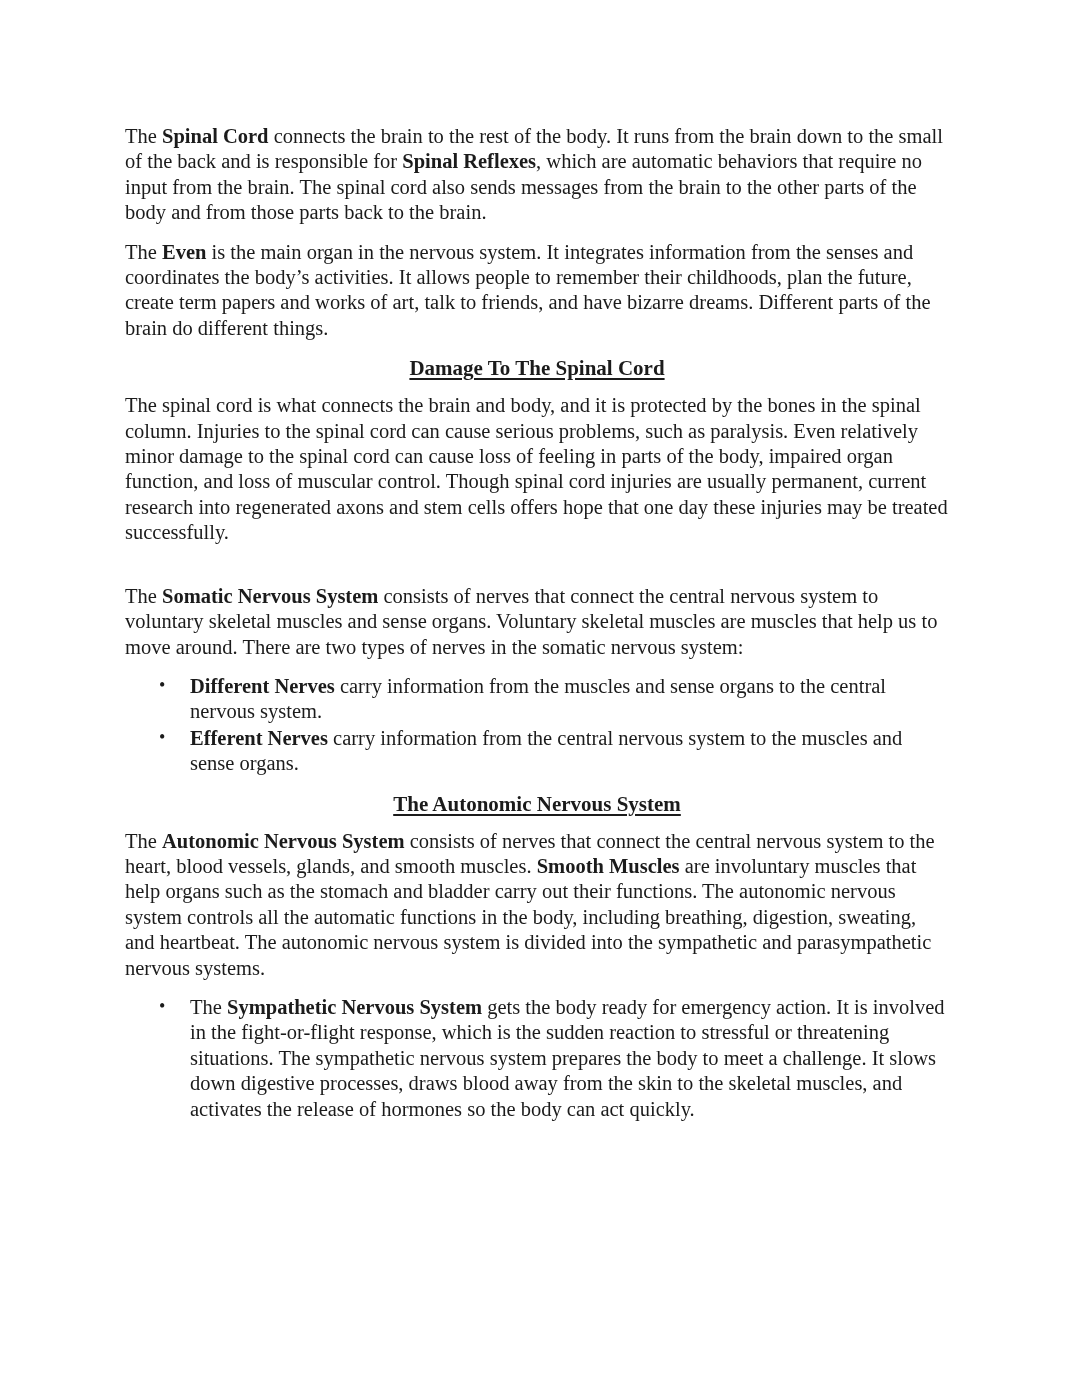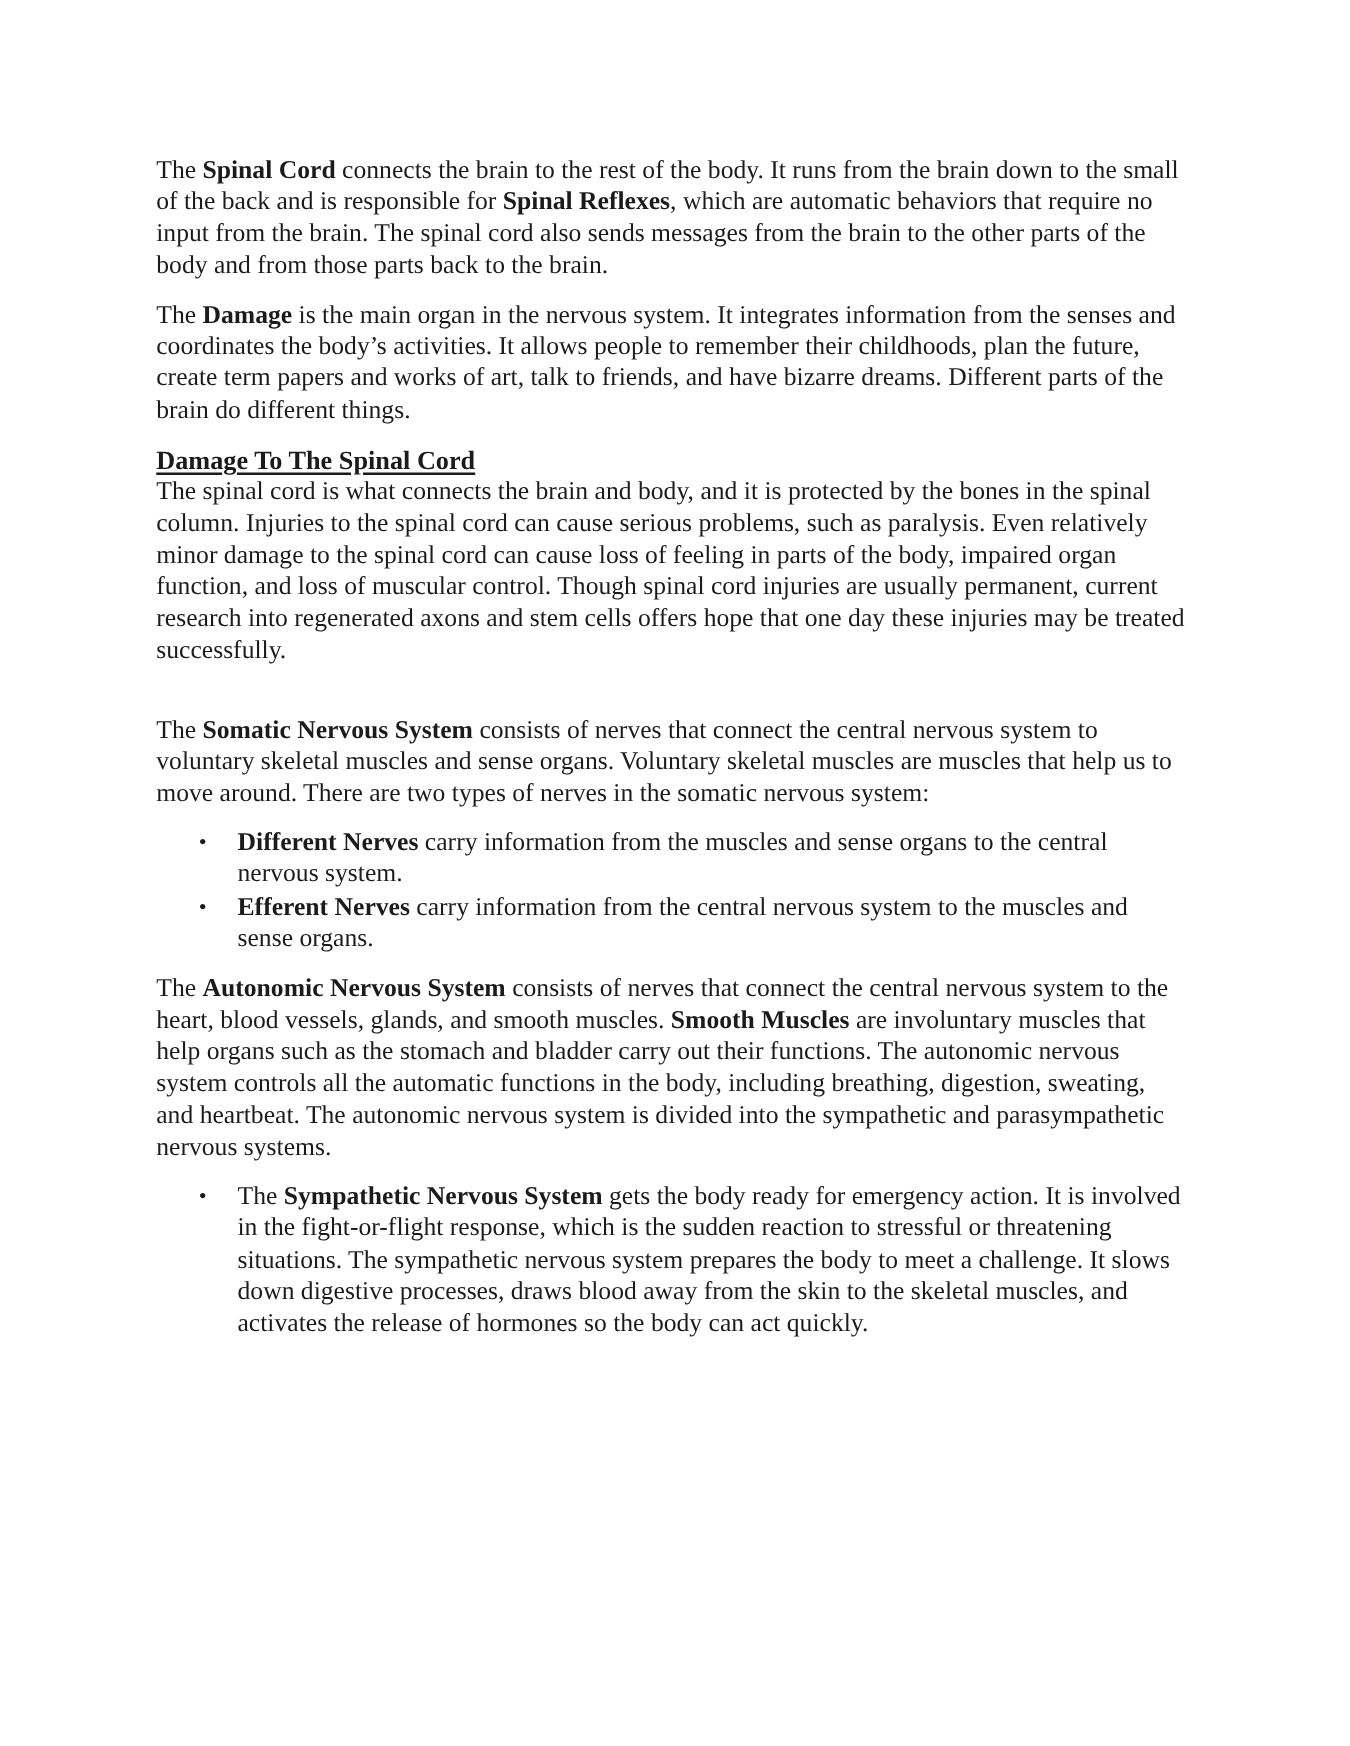--- a/index.html
+++ b/index.html
@@ -27,22 +27,23 @@
   }
   .content p {
     margin: 0 0 14px 0;
   }
   .content h2 {
     font-size: 21px;
     font-weight: bold;
     text-decoration: underline;
     text-decoration-thickness: 2px;
     text-underline-offset: 3px;
-    margin: 0;
+    margin: 12px;
     line-height: 26px;
+    text-align: center;
   }
   .content ul {
     list-style: none;
     margin: 6px 0 14px 0;
     padding: 0 0 0 65px;
   }
   .content li {
     position: relative;
     margin: 0 0 1px 0;
   }
@@ -54,27 +55,28 @@
   }
   .content b { font-weight: bold; }
   .spacer { height: 24px; }
 </style>
 </head>
 <body>
 
 <div class="page">
   <div class="content" id="doc-content">
       <p><span>The </span><b>Spinal Cord</b><span> connects the brain to the rest of the body. It runs from the brain down to the small of the back and is responsible for </span><b>Spinal Reflexes</b><span>, which are automatic behaviors that require no input from the brain. The spinal cord also sends messages from the brain to the other parts of the body and from those parts back to the brain.</span></p>
-      <p><span>The </span><b>Damage</b><span> is the main organ in the nervous system. It integrates information from the senses and coordinates the body’s activities. It allows people to remember their childhoods, plan the future, create term papers and works of art, talk to friends, and have bizarre dreams. Different parts of the brain do different things.</span></p>
+      <p><span>The </span><b>Even</b><span> is the main organ in the nervous system. It integrates information from the senses and coordinates the body’s activities. It allows people to remember their childhoods, plan the future, create term papers and works of art, talk to friends, and have bizarre dreams. Different parts of the brain do different things.</span></p>
       <h2>Damage To The Spinal Cord</h2>
       <p><span>The spinal cord is what connects the brain and body, and it is protected by the bones in the spinal column. Injuries to the spinal cord can cause serious problems, such as paralysis. Even relatively minor damage to the spinal cord can cause loss of feeling in parts of the body, impaired organ function, and loss of muscular control. Though spinal cord injuries are usually permanent, current research into regenerated axons and stem cells offers hope that one day these injuries may be treated successfully.</span></p>
       <div class="spacer" style="height: 24px;"></div>
       <p><span>The </span><b>Somatic Nervous System</b><span> consists of nerves that connect the central nervous system to voluntary skeletal muscles and sense organs. Voluntary skeletal muscles are muscles that help us to move around. There are two types of nerves in the somatic nervous system:</span></p>
       <ul>
         <li><span class="bullet">•</span><b>Different Nerves</b><span> carry information from the muscles and sense organs to the central nervous system.</span></li>
         <li><span class="bullet">•</span><b>Efferent Nerves</b><span> carry information from the central nervous system to the muscles and sense organs.</span></li>
       </ul>
+      <h2>The Autonomic Nervous System</h2>
       <p><span>The </span><b>Autonomic Nervous System</b><span> consists of nerves that connect the central nervous system to the heart, blood vessels, glands, and smooth muscles. </span><b>Smooth Muscles</b><span> are involuntary muscles that help organs such as the stomach and bladder carry out their functions. The autonomic nervous system controls all the automatic functions in the body, including breathing, digestion, sweating, and heartbeat. The autonomic nervous system is divided into the sympathetic and parasympathetic nervous systems.</span></p>
       <ul>
         <li><span class="bullet">•</span><span>The </span><b>Sympathetic Nervous System</b><span> gets the body ready for emergency action. It is involved in the fight-or-flight response, which is the sudden reaction to stressful or threatening situations. The sympathetic nervous system prepares the body to meet a challenge. It slows down digestive processes, draws blood away from the skin to the skeletal muscles, and activates the release of hormones so the body can act quickly.</span></li>
       </ul>
     </div>
 </div>
 
 </body></html>

